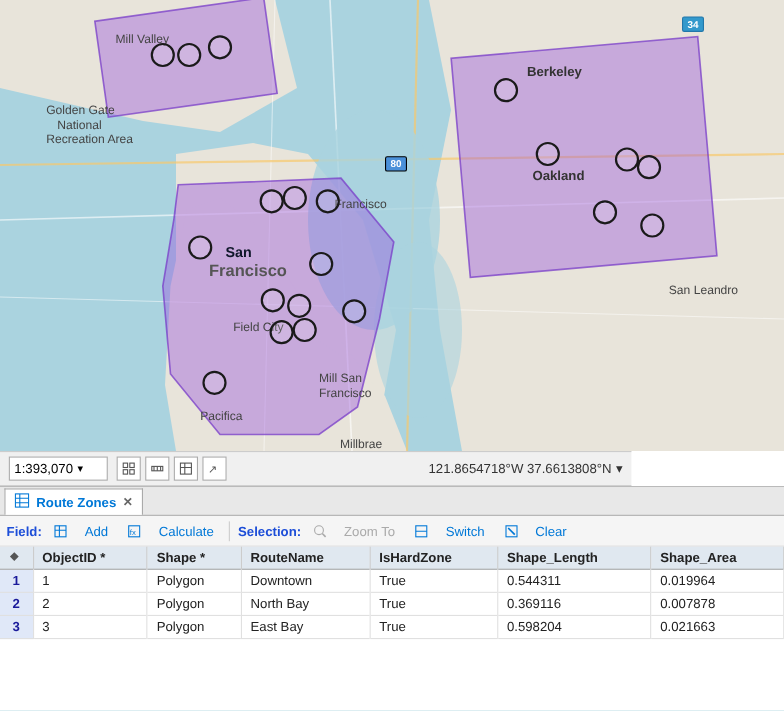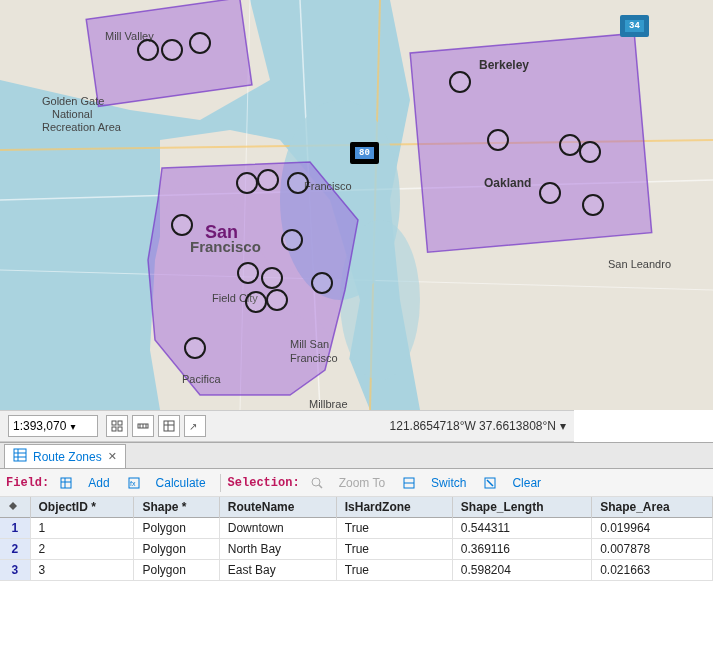--- a/index.html
+++ b/index.html
@@ -43,22 +43,21 @@
 
     
     .highway-shield {
       position: absolute;
       background: #4a90d9;
       color: white;
       font-size: 9px;
       font-weight: bold;
       padding: 1px 4px;
       border-radius: 2px;
-      border: 5px solid #000000;
-      font-family: Liberation Mono, monospace;
+      border: 1px solid #000000;
     }
 
     
     #status-bar {
       width: 574px;
       height: 32px;
       background: #f0f0f0;
       border-top: 1px solid #ccc;
       border-bottom: 1px solid #ccc;
       display: flex;
@@ -124,20 +123,21 @@
       background: white;
       border: 1px solid #aaa;
       border-bottom: none;
       padding: 0 8px;
       display: flex;
       align-items: center;
       gap: 6px;
       cursor: pointer;
       font-size: 12px;
       color: #0078d7;
+      font-weight: bold;
     }
 
     .tab-grid-icon {
       color: #0078d7;
       font-size: 12px;
     }
 
     .tab-close {
       font-size: 11px;
       color: #666;
@@ -149,23 +149,22 @@
       background: #f5f5f5;
       border-bottom: 1px solid #ddd;
       display: flex;
       align-items: center;
       padding: 0 6px;
       gap: 4px;
     }
 
     .toolbar-label {
       font-size: 12px;
-      color: #be185d;
+      color: #1d4ed8;
       font-weight: 600;
-      font-family: Liberation Mono, monospace;
     }
 
     .toolbar-btn {
       height: 22px;
       padding: 0 6px;
       border: 1px solid transparent;
       background: transparent;
       cursor: pointer;
       font-size: 12px;
       color: #0078d7;
@@ -278,22 +277,22 @@
 
     <polygon points="162,168 310,162 358,220 345,290 325,370 290,395 200,395 155,340 148,260 158,200" fill="rgba(150,80,220,0.4)" stroke="rgba(120,60,200,0.75)" stroke-width="1.5"></polygon>
   </svg>
 
   <div class="map-label" style="left:105px; top:30px;">Mill Valley</div>
   <div class="map-label bold" style="left:479px; top:58px;">Berkeley</div>
   <div class="map-label" style="left:42px; top:95px;">Golden Gate</div>
   <div class="map-label" style="left:52px; top:108px;">National</div>
   <div class="map-label" style="left:42px; top:121px;">Recreation Area</div>
   <div class="map-label" style="left:304px; top:180px;">Francisco</div>
-  <div class="map-label bold" style="left:484px; top:153px;margin-top:23px;">Oakland</div>
-  <div class="map-label bold" style="left:205px; top:222px; font-size:18px; color:#701a75;">San</div>
+  <div class="map-label bold" style="left:484px; top:153px;">Oakland</div>
+  <div class="map-label bold" style="left:205px; top:222px; font-size:13px; color:#0f172a;">San</div>
   <div class="map-label bold" style="left:190px; top:238px; font-size:15px; color:#555;">Francisco</div>
   <div class="map-label" style="left:212px; top:292px;">Field City</div>
   <div class="map-label" style="left:290px; top:338px;">Mill San</div>
   <div class="map-label" style="left:290px; top:352px;">Francisco</div>
   <div class="map-label" style="left:608px; top:258px;">San Leandro</div>
   <div class="map-label" style="left:182px; top:373px;">Pacifica</div>
   <div class="map-label" style="left:278px; top:398px;padding-left:31px;">Millbrae</div>
 
   <div class="highway-shield" style="left:350px; top:142px;">80</div>
   <div class="highway-shield" style="left:620px; top:15px; background:#3399cc; border-color:#2277aa;">34</div>

